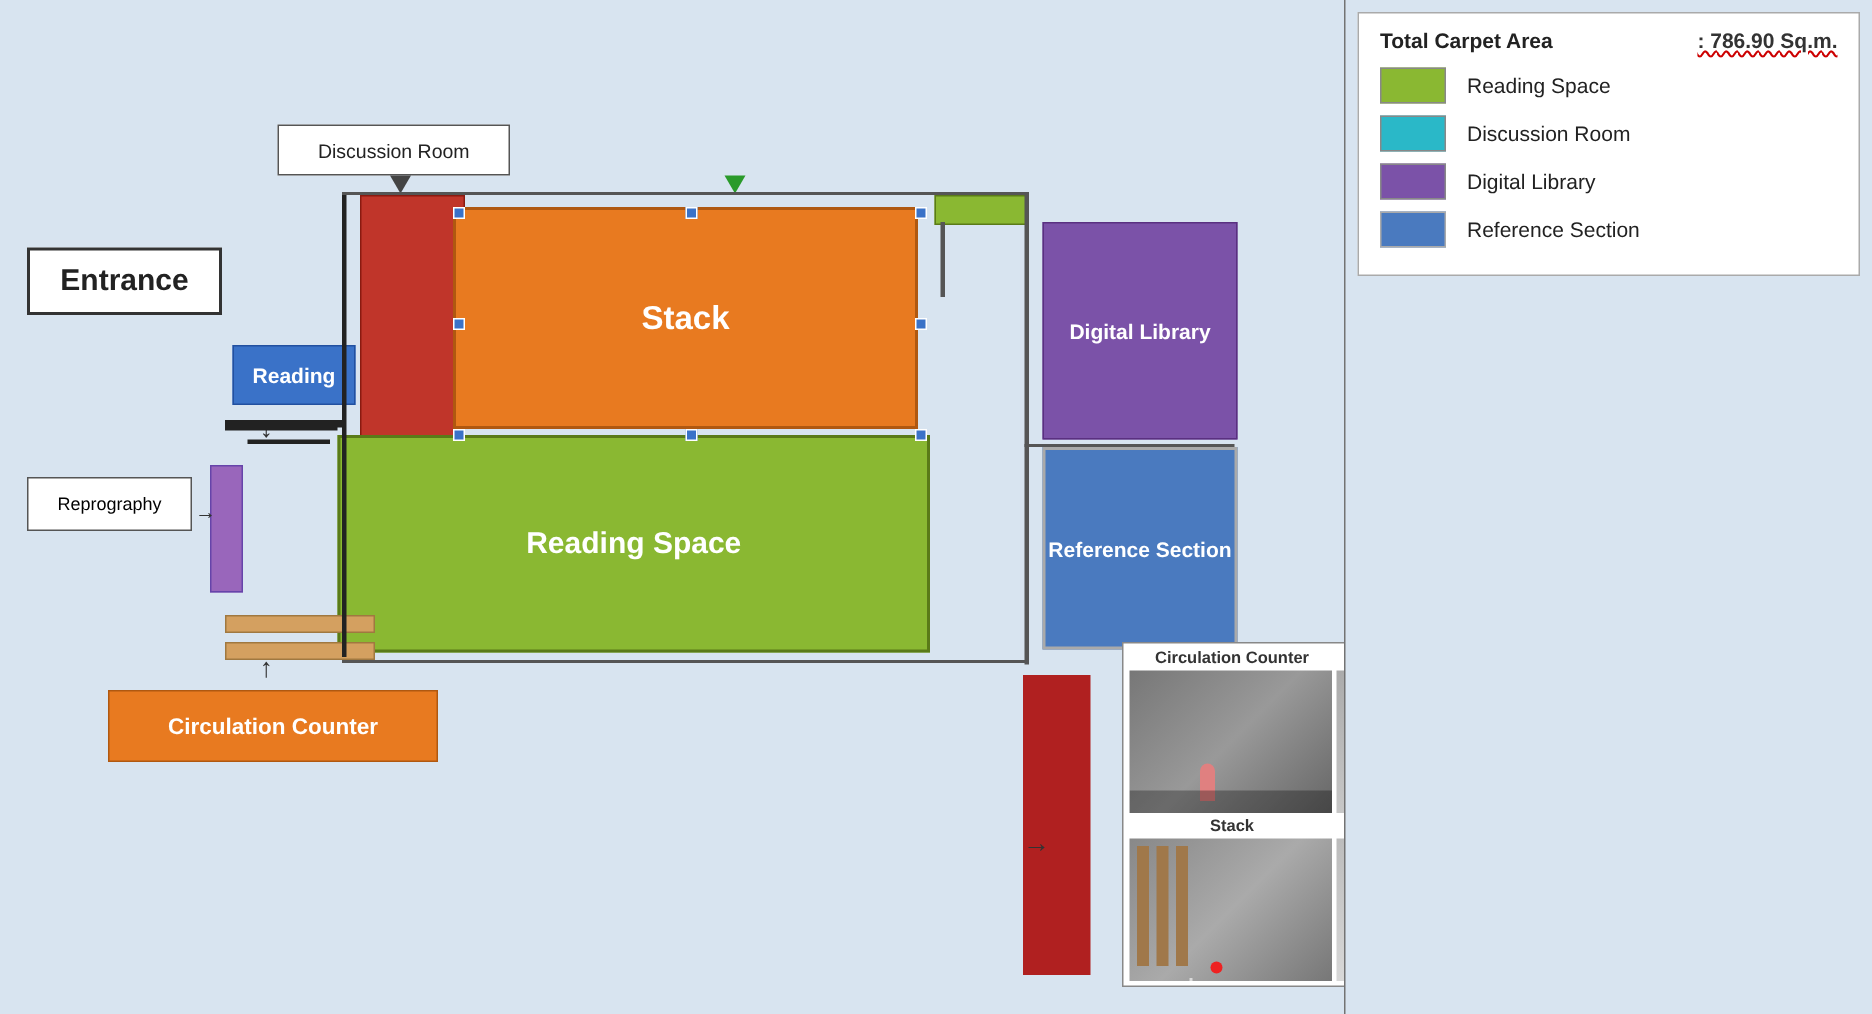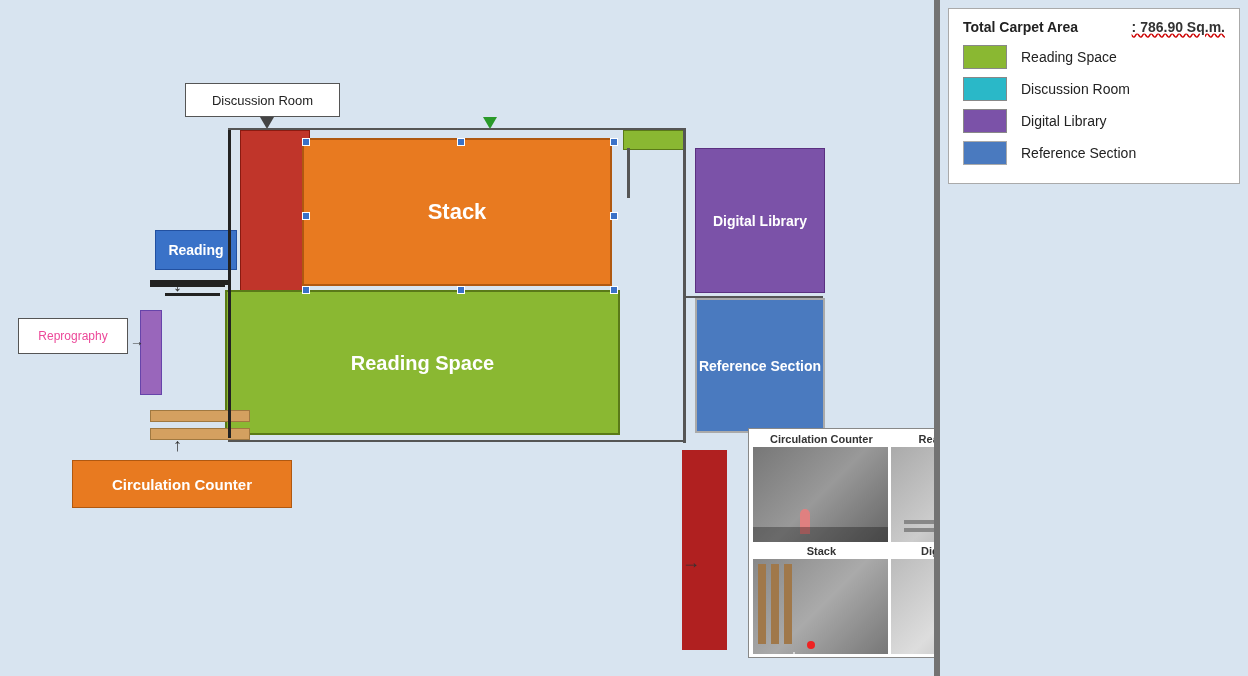--- a/index.html
+++ b/index.html
@@ -45,24 +45,24 @@
       font-size: 18px;
       font-weight: bold;
       letter-spacing: 1px;
     }
 
     
     .legend-panel {
       position: absolute;
       right: 0;
       top: 0;
-      width: 314px;
+      width: 352px;
       height: 676px;
       background: #d8e4f0;
-      border-left: 6px solid #737373;
+      border-left: 1px solid #737373;
     }
 
     .legend-box {
       position: absolute;
       top: 8px;
       left: 8px;
       right: 8px;
       background: white;
       border: 1.5px solid #aaa;
       padding: 10px 14px;
@@ -238,21 +238,21 @@
       width: 110px;
       height: 36px;
       background: white;
       border: 1.5px solid #555;
       display: flex;
       align-items: center;
       justify-content: center;
     }
     .reprography-label {
       font-size: 12px;
-      color: #ec4899;
+      color: #000000;
     }
 
     
     .repro-rect {
       position: absolute;
       top: 310px;
       left: 140px;
       width: 22px;
       height: 85px;
       background: #9966bb;
@@ -485,20 +485,23 @@
     <div class="handle" style="top:212px; left:302px;"></div>
     <div class="handle" style="top:212px; left:610px;"></div>
     <div class="handle" style="top:286px; left:302px;"></div>
     <div class="handle" style="top:286px; left:457px;"></div>
     <div class="handle" style="top:286px; left:610px;"></div>
 
     <div class="reading-space">
       <span class="reading-space-label">Reading Space</span>
     </div>
 
+    <div class="entrance-box">
+      <span class="entrance-label">Entrance</span>
+    </div>
 
     <div class="journals-box">
       <span class="journals-label">Reading</span>
     </div>
 
     <div class="reprography-box">
       <span class="reprography-label">Reprography</span>
     </div>
 
     <div class="repro-rect"></div>

